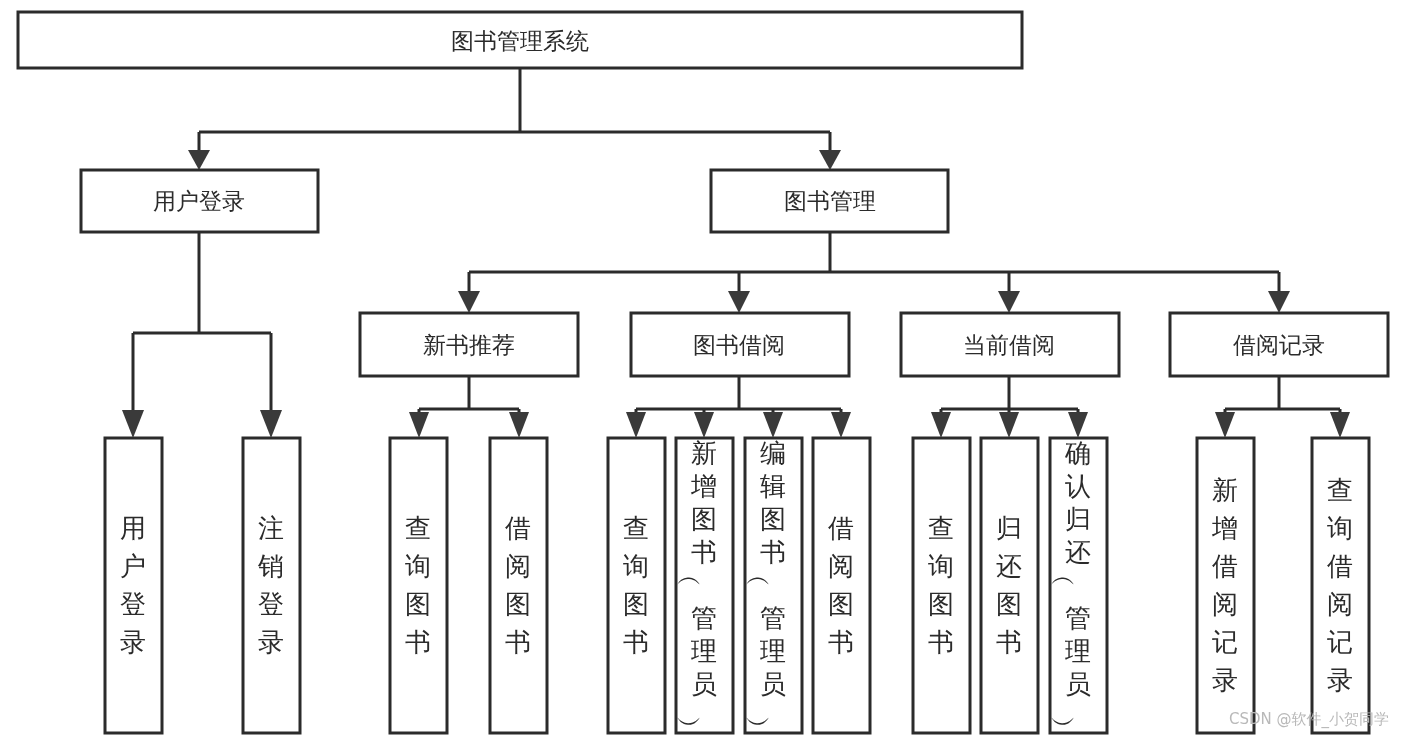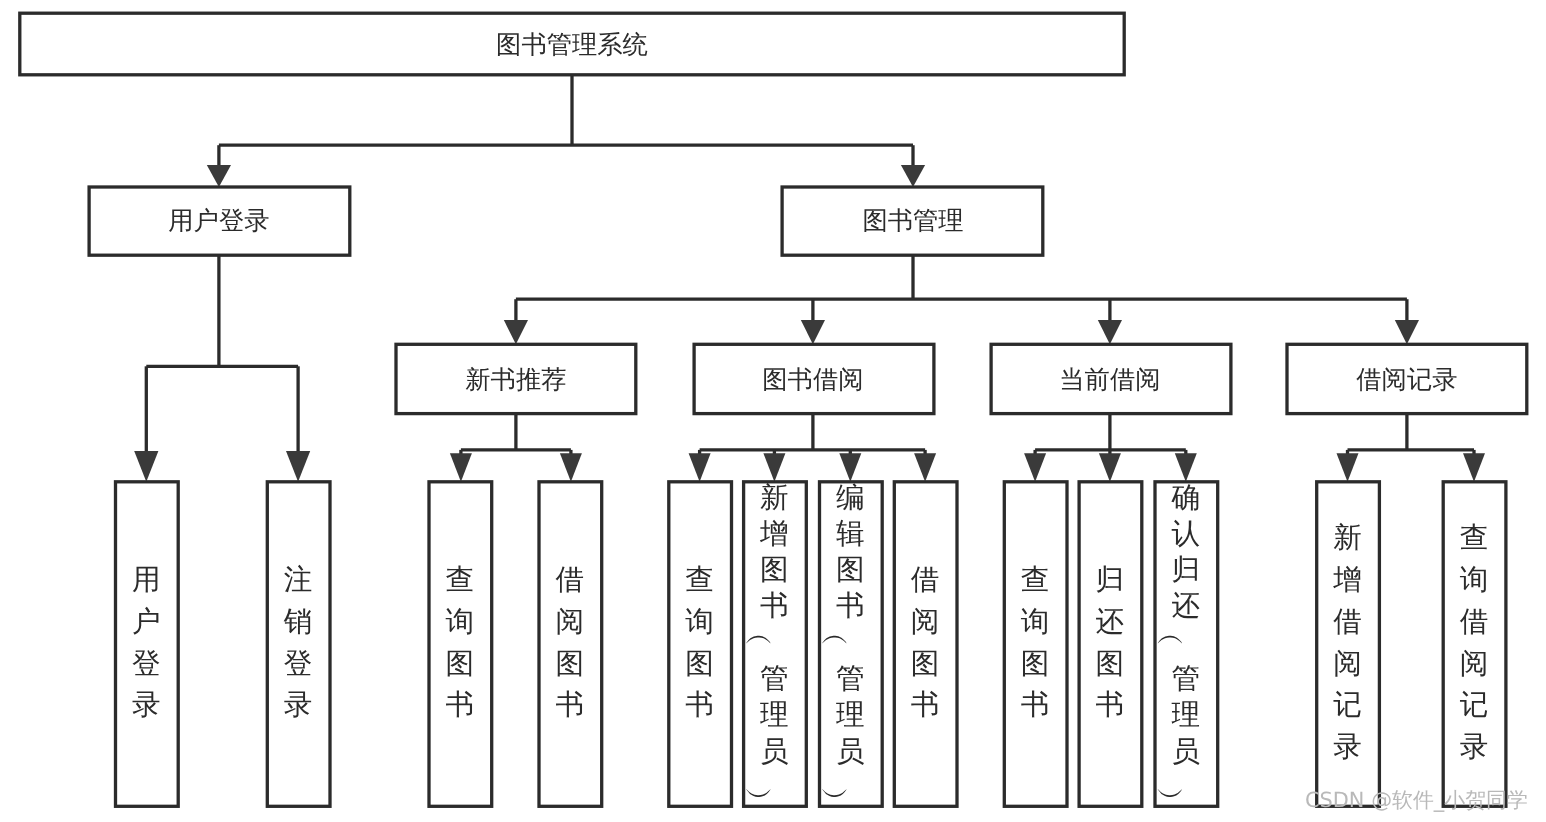--- a/index.html
+++ b/index.html
@@ -52,23 +52,23 @@
   }
   .node-label-v {
     font-family: "DejaVu Sans", "Liberation Sans", sans-serif;
     font-size: 26px;
     fill: #2b2b2b;
     letter-spacing: 1px;
   }
   .watermark {
     position: absolute;
     right: 16px;
-    bottom: 6px;
-    font-family: "DejaVu Sans", "Liberation Sans", sans-serif;
-    font-size: 19px;
+    bottom: 18px;
+    font-family: "DejaVu Sans", "Liberation Sans", sans-serif;
+    font-size: 15px;
     color: #b9b9b9;
     white-space: nowrap;
     pointer-events: none;
     user-select: none;
   }
 </style>
 </head>
 <body>
 
 <div id="diagram-root">

